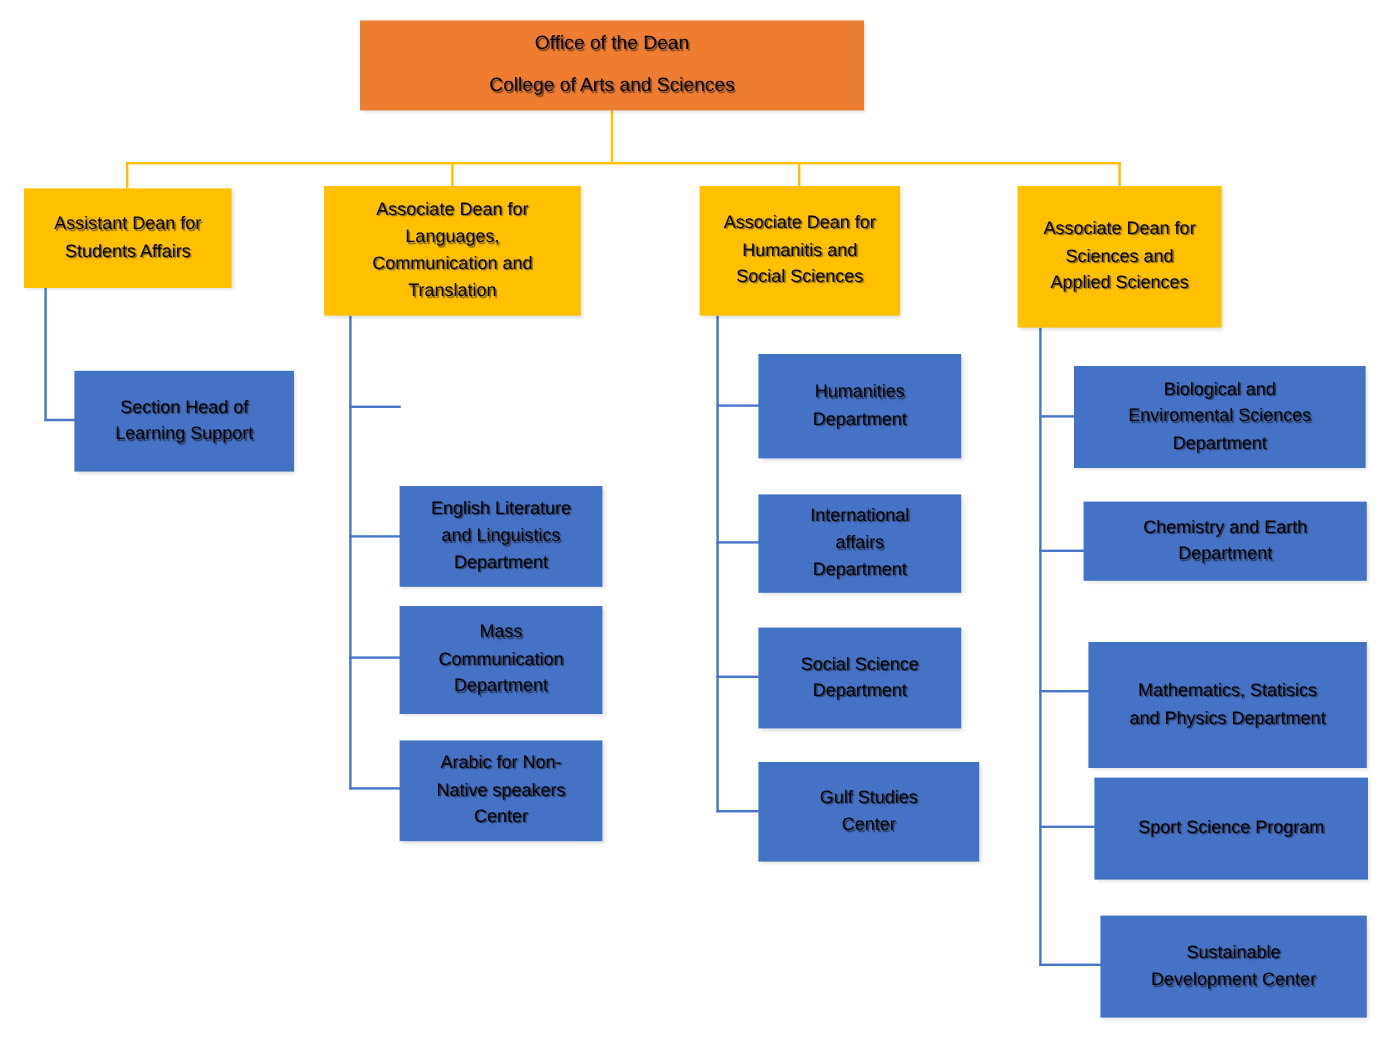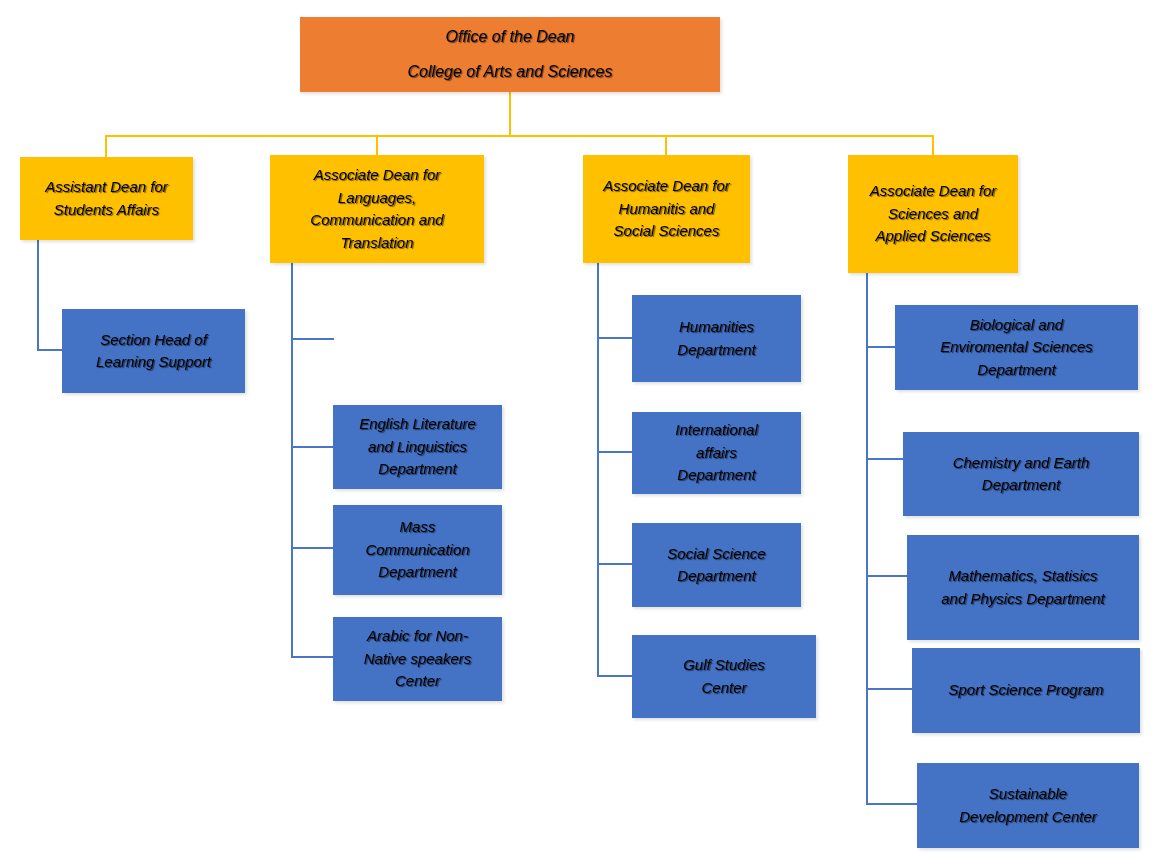--- a/index.html
+++ b/index.html
@@ -5,21 +5,21 @@
   html,body{margin:0;padding:0;background:#ffffff;}
   .canvas{
     position:relative;width:1162px;height:864px;background:#ffffff;overflow:hidden;
     font-family:"Liberation Sans","DejaVu Sans",sans-serif;color:#000;
   }
   .node{
     position:absolute;display:flex;flex-direction:column;align-items:center;justify-content:center;
     text-align:center;font-size:15px;line-height:1.5;white-space:pre-line;
     text-shadow:1.2px 1.2px 1px rgba(0,0,0,0.55);
     box-shadow:2px 2px 3px rgba(0,0,0,0.12);
-    box-sizing:border-box;padding:14px 4px;font-style:italic;
+    box-sizing:border-box;padding:14px 4px;
   }
   .root{background:#ED7D31;font-size:16px;gap:11px;}
   .branch{background:#FFC000;}
   .leaf{background:#4472C4;}
   .cl{position:absolute;}
   .gold{background:#FFC000;}
   .blue{background:#4976C9;}
   .v{width:2px;}
   .h{height:2px;}
 </style>
@@ -94,21 +94,21 @@
 affairs
 Department</div>
   <div class="node leaf" style="left:632px;top:523px;width:169px;height:84px">Social Science
 Department</div>
   <div class="node leaf" style="left:632px;top:635px;width:184px;height:83px">Gulf Studies
 Center</div>
 
   <div class="node leaf" style="left:895px;top:305px;width:243px;height:85px">Biological and
 Enviromental Sciences
 Department</div>
-  <div class="node leaf" style="left:903px;top:432px;width:236px;height:84px">Chemistry and Earth
+  <div class="node leaf" style="left:903px;top:418px;width:236px;height:66px">Chemistry and Earth
 Department</div>
   <div class="node leaf" style="left:907px;top:535px;width:232px;height:105px">Mathematics, Statisics
 and Physics Department</div>
   <div class="node leaf" style="left:912px;top:648px;width:228px;height:85px">Sport Science Program</div>
   <div class="node leaf" style="left:917px;top:763px;width:222px;height:85px">Sustainable
 Development Center</div>
 
 </div>
 
 </body></html>

